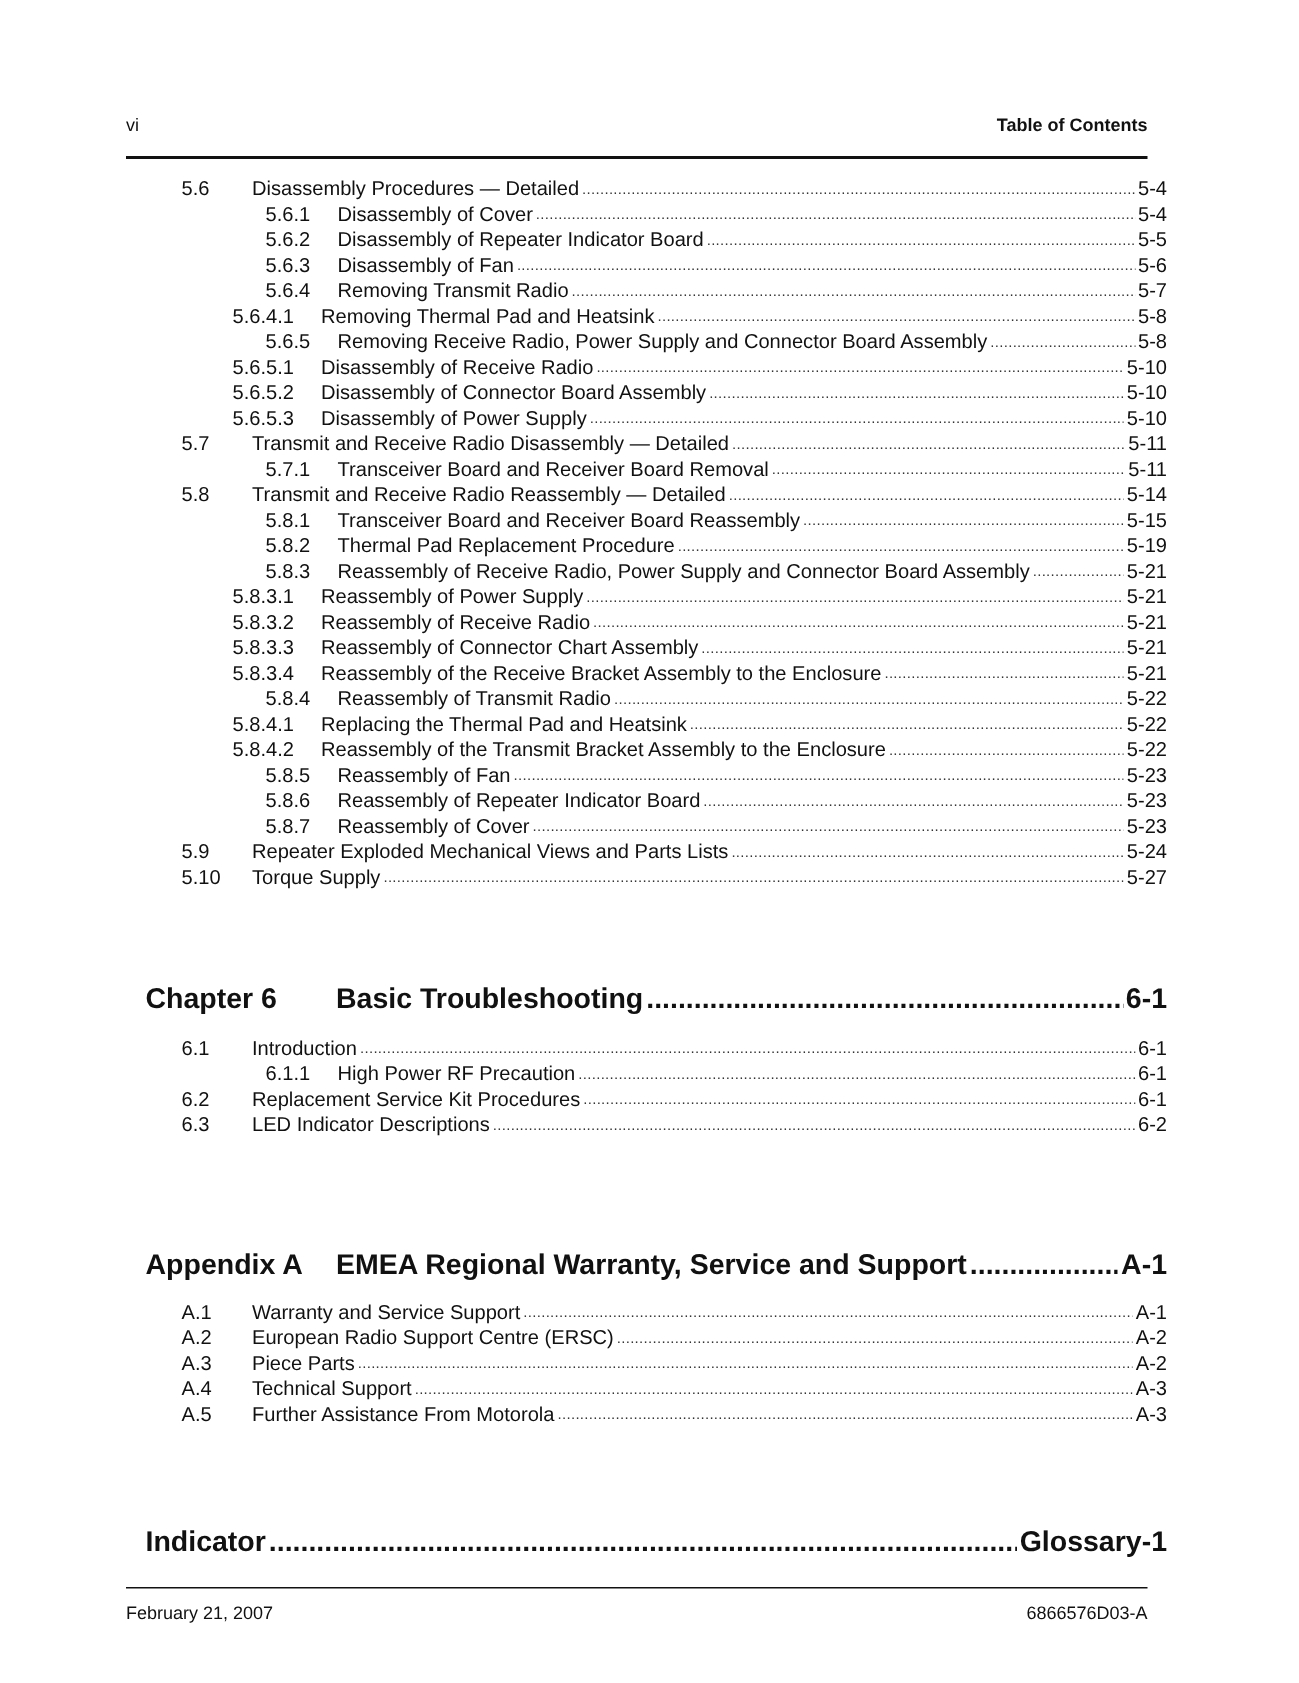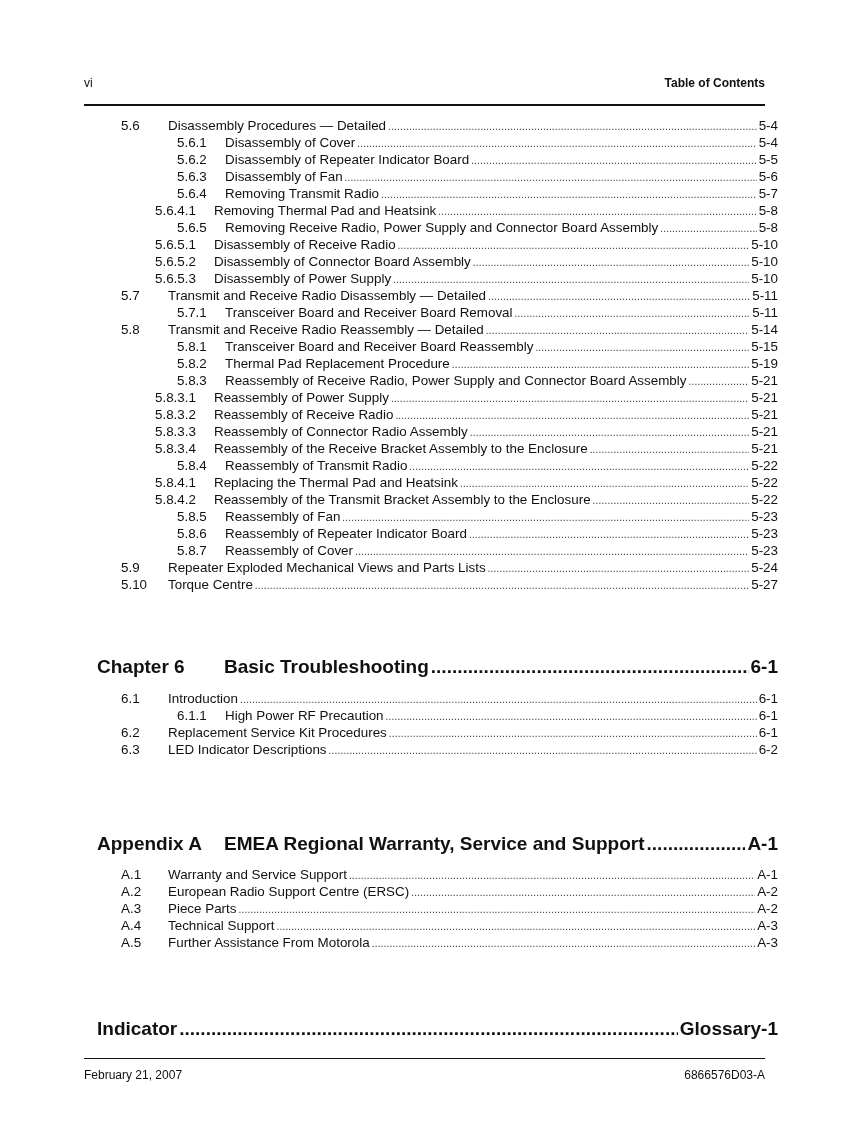--- a/index.html
+++ b/index.html
@@ -145,21 +145,21 @@
         <span class="page">5-21</span>
       </div>
       <div class="row l3">
         <span class="num">5.8.3.2</span>
         <span class="title">Reassembly of Receive Radio</span>
         <span class="dots"></span>
         <span class="page">5-21</span>
       </div>
       <div class="row l3">
         <span class="num">5.8.3.3</span>
-        <span class="title">Reassembly of Connector Radio Assembly</span>
+        <span class="title">Reassembly of Connector Chart Assembly</span>
         <span class="dots"></span>
         <span class="page">5-21</span>
       </div>
       <div class="row l3">
         <span class="num">5.8.3.4</span>
         <span class="title">Reassembly of the Receive Bracket Assembly to the Enclosure</span>
         <span class="dots"></span>
         <span class="page">5-21</span>
       </div>
       <div class="row l2">
@@ -199,21 +199,21 @@
         <span class="page">5-23</span>
       </div>
       <div class="row l1">
         <span class="num">5.9</span>
         <span class="title">Repeater Exploded Mechanical Views and Parts Lists</span>
         <span class="dots"></span>
         <span class="page">5-24</span>
       </div>
       <div class="row l1">
         <span class="num">5.10</span>
-        <span class="title">Torque Centre</span>
+        <span class="title">Torque Supply</span>
         <span class="dots"></span>
         <span class="page">5-27</span>
       </div>
     </div>
 
   <div style="height:22px"></div>
   <div class="chapter">
     <span class="cnum">Chapter 6</span>
     <span class="ctitle">Basic Troubleshooting</span>
     <span class="dots"></span>

